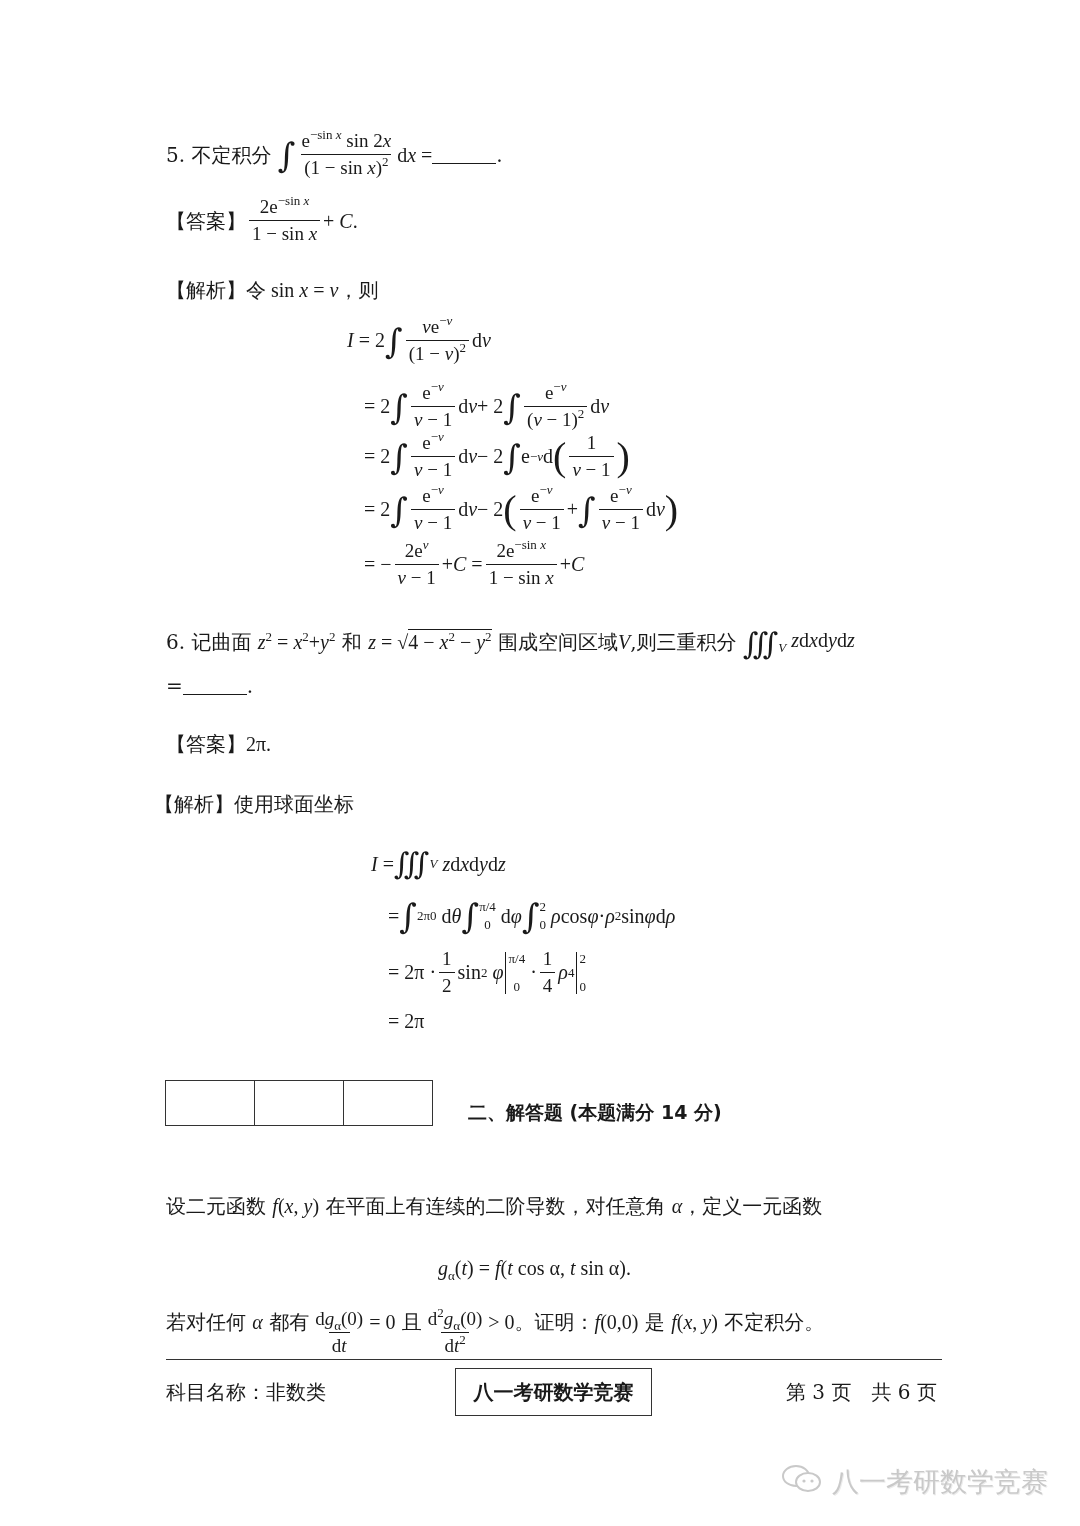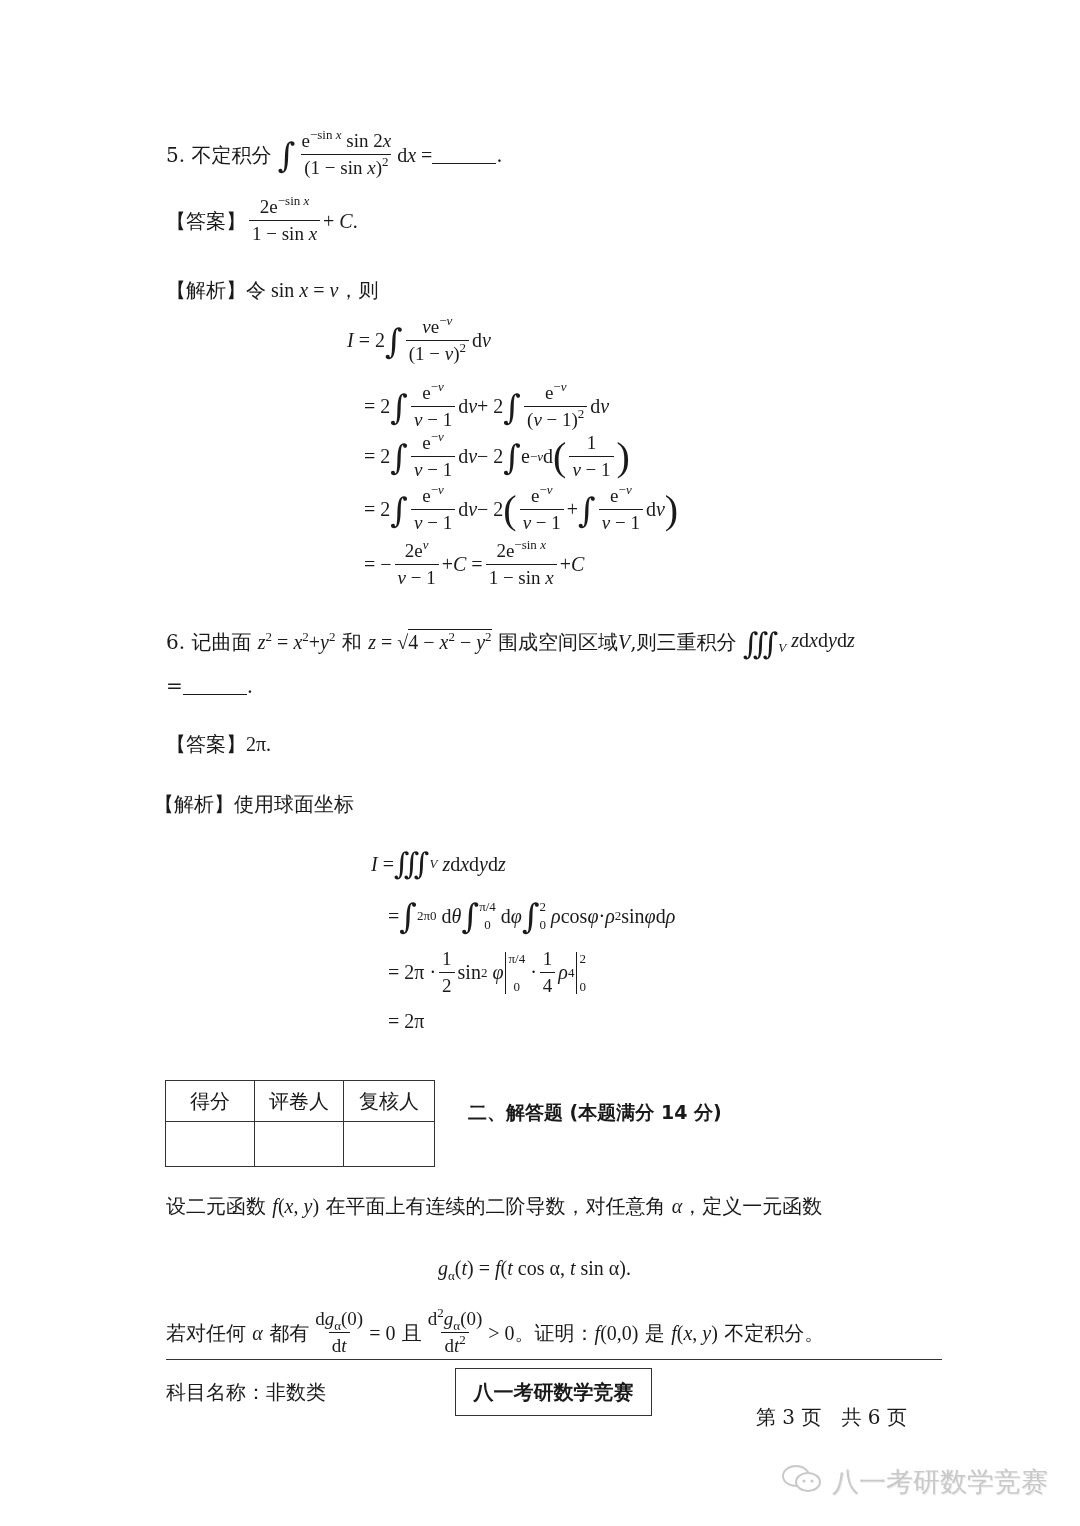--- a/index.html
+++ b/index.html
@@ -163,66 +163,61 @@
       <span>0</span>
     </span>
 </div>
 <div class="eqline m" style="left:388px; top:1010px;">
   = 2π
 </div>
 
 <div class="abs" style="left:165px; top:1080px;">
   <table class="score">
     <tbody>
-        <tr>
-      <td>得分</td>
-      <td>评卷人</td>
-      <td style="width:88px;">复核人</td>
-    </tr>
     <tr>
       <td style="height:42px;"></td>
       <td></td>
       <td></td>
     </tr>
   </tbody>
     </table>
 </div>
 <div class="abs txt sec-head" style="left:468px; top:1098px;">二、解答题 (本题满分 14 分)</div>
 
 <div class="abs txt" style="left:166px; top:1192px;">
   <span>设二元函数</span>
   <span class="m"><i>f</i>(<i>x</i>, <i>y</i>)</span>
   <span>在平面上有连续的二阶导数，对任意角</span>
   <span class="m i">α</span><span>，定义一元函数</span>
 </div>
 <div class="abs txt m" style="left:438px; top:1254px;">
   <i>g</i><sub>α</sub>(<i>t</i>) = <i>f</i>(<i>t</i> cos α, <i>t</i> sin α).
 </div>
-<div class="abs txt" style="left:166px; top:1308px; display:flex; align-items:center;">
+<div class="abs txt" style="left:166px; top:1308px; display:flex; align-items:flex-start;">
   <span>若对任何</span>&nbsp;
   <span class="m i">α</span>&nbsp;
   <span>都有</span>
   <span class="frac m">
       <span class="num">d<i>g</i><sub>α</sub>(0)</span>
       <span class="den">d<i>t</i></span>
     </span>
   <span class="m">= 0</span>&nbsp;<span>且</span>
   <span class="frac m">
       <span class="num">d<sup>2</sup><i>g</i><sub>α</sub>(0)</span>
       <span class="den">d<i>t</i><sup>2</sup></span>
     </span>
   <span class="m">&gt; 0</span><span>。证明：</span>
   <span class="m"><i>f</i>(0,0)</span>&nbsp;<span>是</span>&nbsp;
   <span class="m"><i>f</i>(<i>x</i>, <i>y</i>)</span>&nbsp;<span>不定积分。</span>
 </div>
 
 <div class="footer-rule"></div>
 <div class="abs txt" style="left:166px; top:1378px;">科目名称：非数类</div>
 <div class="contest-box">八一考研数学竞赛</div>
-<div class="abs txt" style="left:756px; top:1378px;margin-top:25px;">第 3 页　共 6 页</div>
+<div class="abs txt" style="left:786px; top:1378px;">第 3 页　共 6 页</div>
 
 <div class="watermark">
   <span>
     <svg width="44" height="34" viewBox="0 0 44 34">
       <ellipse cx="16" cy="14" rx="13" ry="10" fill="none" stroke="#c9c9c9" stroke-width="2"></ellipse>
       <ellipse cx="28" cy="20" rx="12" ry="9" fill="#fff" stroke="#c9c9c9" stroke-width="2"></ellipse>
       <circle cx="24" cy="19" r="1.6" fill="#c9c9c9"></circle>
       <circle cx="32" cy="19" r="1.6" fill="#c9c9c9"></circle>
     </svg>
   </span>

